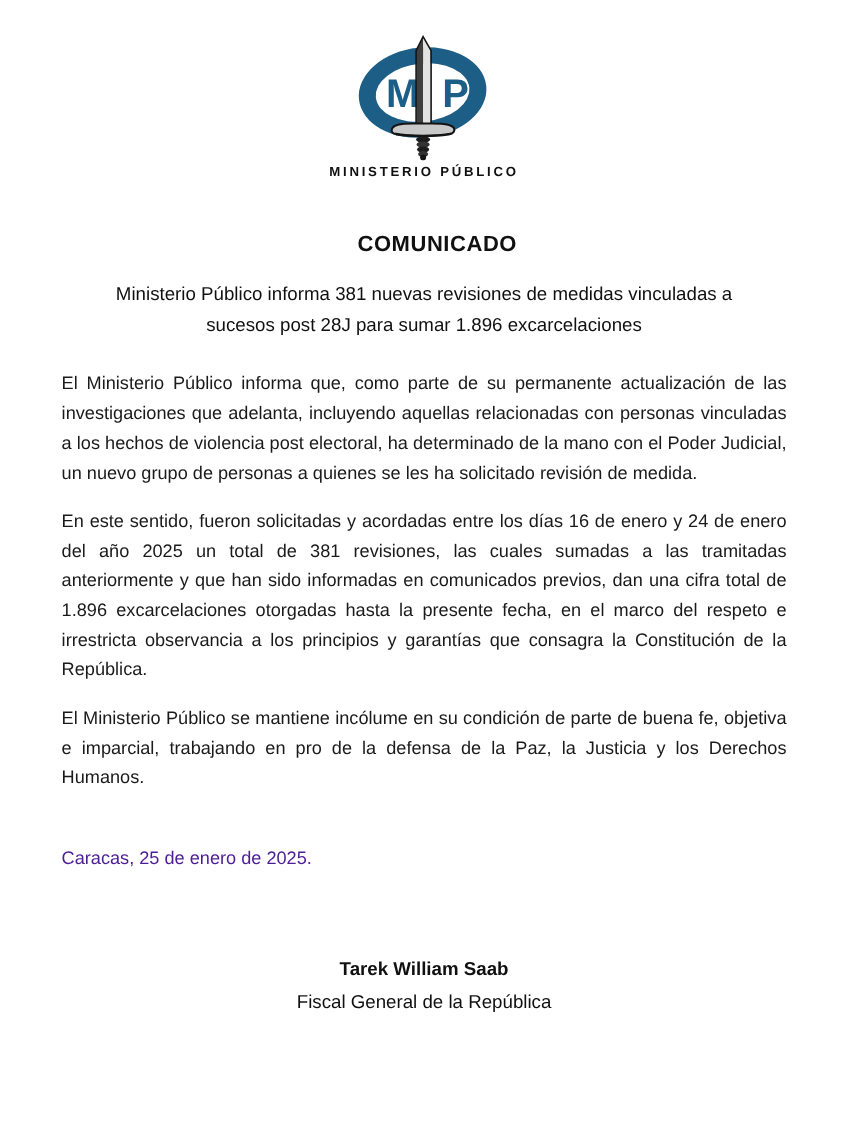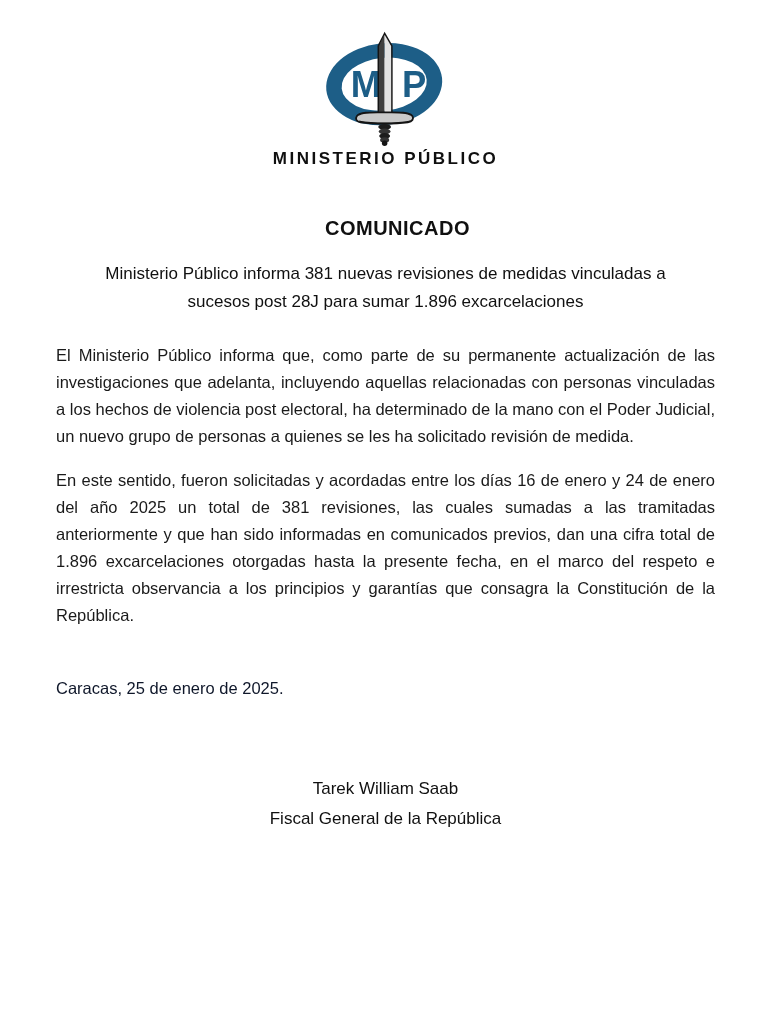--- a/index.html
+++ b/index.html
@@ -18,21 +18,21 @@
   }
   .logo-block {
     padding-top: 26px;
     text-align: center;
   }
   .logo-block svg {
     display: block;
     margin: 0 auto;
   }
   .org-name {
-    font-size: 17px;
+    font-size: 12px;
     font-weight: bold;
     letter-spacing: 2.5px;
     color: #101010;
     margin-top: 3px;
   }
   .doc-title {
     margin: 48px 0 0 0;
     text-align: center;
     font-size: 20px;
     font-weight: bold;
@@ -56,31 +56,31 @@
     margin: 0 0 17px 0;
     font-size: 16.5px;
     line-height: 27px;
     text-align: justify;
     color: #1a1a1a;
   }
   .dateline {
     margin: 46px 56px 0 56px;
     font-size: 16.5px;
     line-height: 27px;
-    color: #0f172a;
+    color: #4c1d95;
   }
   .signature {
     margin-top: 72px;
     text-align: center;
     font-size: 17px;
     line-height: 30px;
     color: #101010;
   }
   .sig-name {
-    font-weight: normal;
+    font-weight: bold;
   }
   .mp-letter {
     font-family: "Liberation Sans", sans-serif;
     font-weight: bold;
   }
 </style>
 </head>
 <body>
 
 <div class="page">
@@ -116,20 +116,21 @@
     <div class="org-name">MINISTERIO PÚBLICO</div>
   </div>
 
   <h1 class="doc-title">COMUNICADO</h1>
 
   <h2 class="doc-subtitle">Ministerio Público informa 381 nuevas revisiones de medidas vinculadas a sucesos post 28J para sumar 1.896 excarcelaciones</h2>
 
   <div class="body-text">
     <p>El Ministerio Público informa que, como parte de su permanente actualización de las investigaciones que adelanta, incluyendo aquellas relacionadas con personas vinculadas a los hechos de violencia post electoral, ha determinado de la mano con el Poder Judicial, un nuevo grupo de personas a quienes se les ha solicitado revisión de medida.</p>
     <p>En este sentido, fueron solicitadas y acordadas entre los días 16 de enero y 24 de enero del año 2025 un total de 381 revisiones, las cuales sumadas a las tramitadas anteriormente y que han sido informadas en comunicados previos, dan una cifra total de 1.896 excarcelaciones otorgadas hasta la presente fecha, en el marco del respeto e irrestricta observancia a los principios y garantías que consagra la Constitución de la República.</p>
+    <p>El Ministerio Público se mantiene incólume en su condición de parte de buena fe, objetiva e imparcial, trabajando en pro de la defensa de la Paz, la Justicia y los Derechos Humanos.</p>
   </div>
 
   <p class="dateline">Caracas, 25 de enero de 2025.</p>
 
   <div class="signature">
     <div class="sig-name">Tarek William Saab</div>
     <div class="sig-title">Fiscal General de la República</div>
   </div>
 
 </div>

